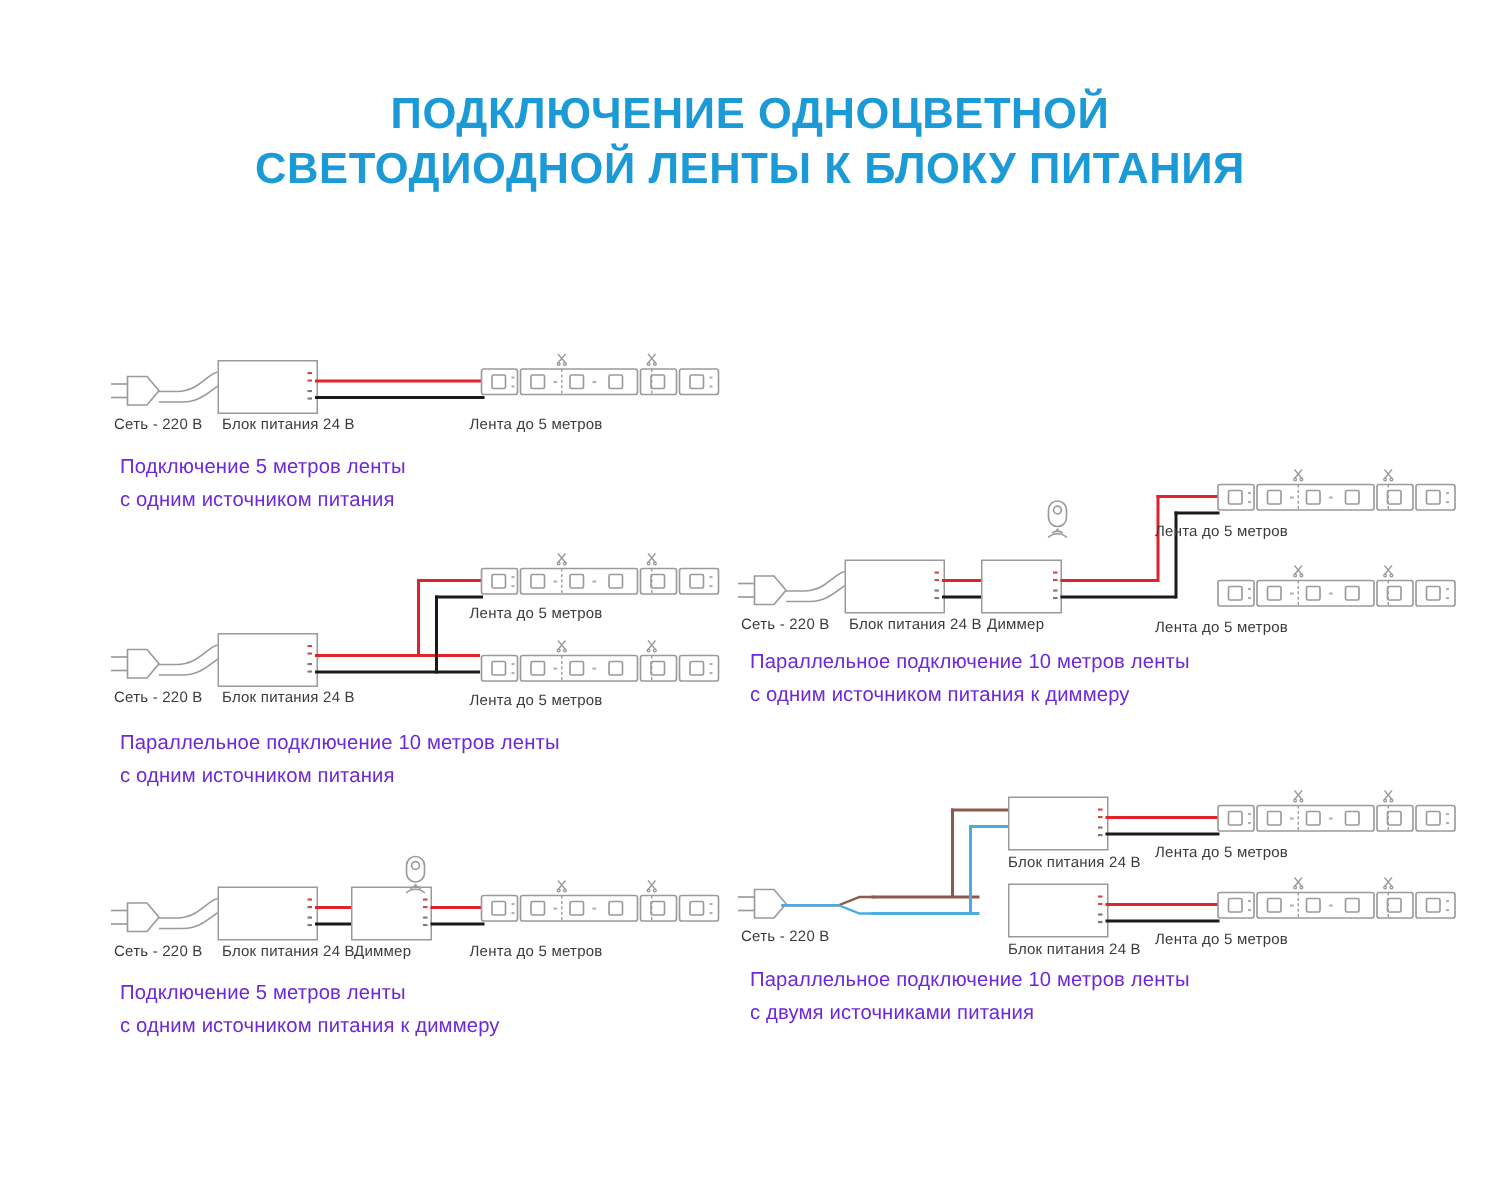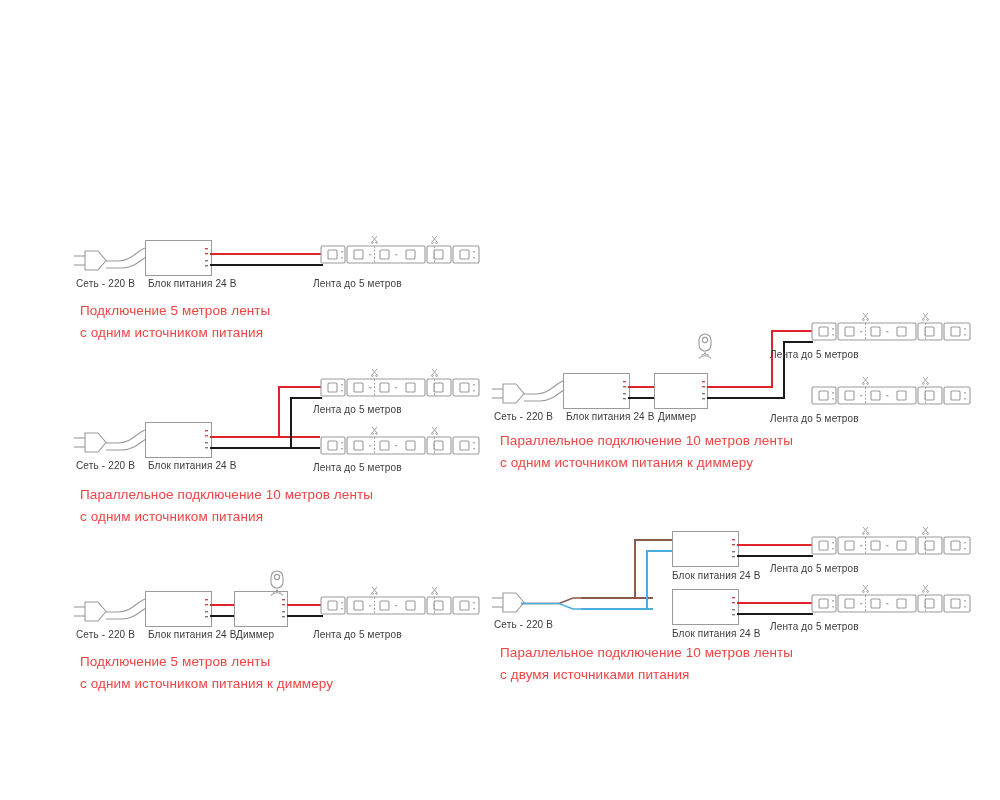--- a/index.html
+++ b/index.html
@@ -21,21 +21,21 @@
     letter-spacing:0.4px;
   }
   .title .l{display:block;}
 
   
   .diagram{position:absolute;}
 
   
   .caption{
     position:absolute;
-    color:#ef4444;
+    color:#6d28d9;
     font-size:13.5px;
     line-height:1.62;
     white-space:pre-line;
     letter-spacing:0.1px;
   }
 
   
   .plabel{
     position:absolute;
     color:#3b3b3b;
@@ -63,20 +63,24 @@
   .st{stroke:#9a9a9a;fill:none;stroke-width:1.1;}
   .stf{stroke:#9a9a9a;fill:#fff;stroke-width:1.1;}
   .term{fill:#c94a4a;}
   .termd{fill:#7a7a7a;}
 </style>
 </head>
 <body>
 
 <div id="stage">
 
+  <div class="title">
+    <span class="l">ПОДКЛЮЧЕНИЕ ОДНОЦВЕТНОЙ</span>
+    <span class="l">СВЕТОДИОДНОЙ ЛЕНТЫ К БЛОКУ ПИТАНИЯ</span>
+  </div>
 
   <div class="diagram" style="left:0;top:0;width:1000px;height:800px;pointer-events:none;">
 
     <svg style="left:74px;top:250px;width:42px;height:26px;">
       <line class="st" x1="0" y1="6" x2="11" y2="6"></line>
       <line class="st" x1="0" y1="15" x2="11" y2="15"></line>
       <path class="stf" d="M11,1 L24,1 L32,10.5 L24,20 L11,20 Z"></path>
     </svg>
 
     <svg style="left:104px;top:245px;width:60px;height:32px;">

